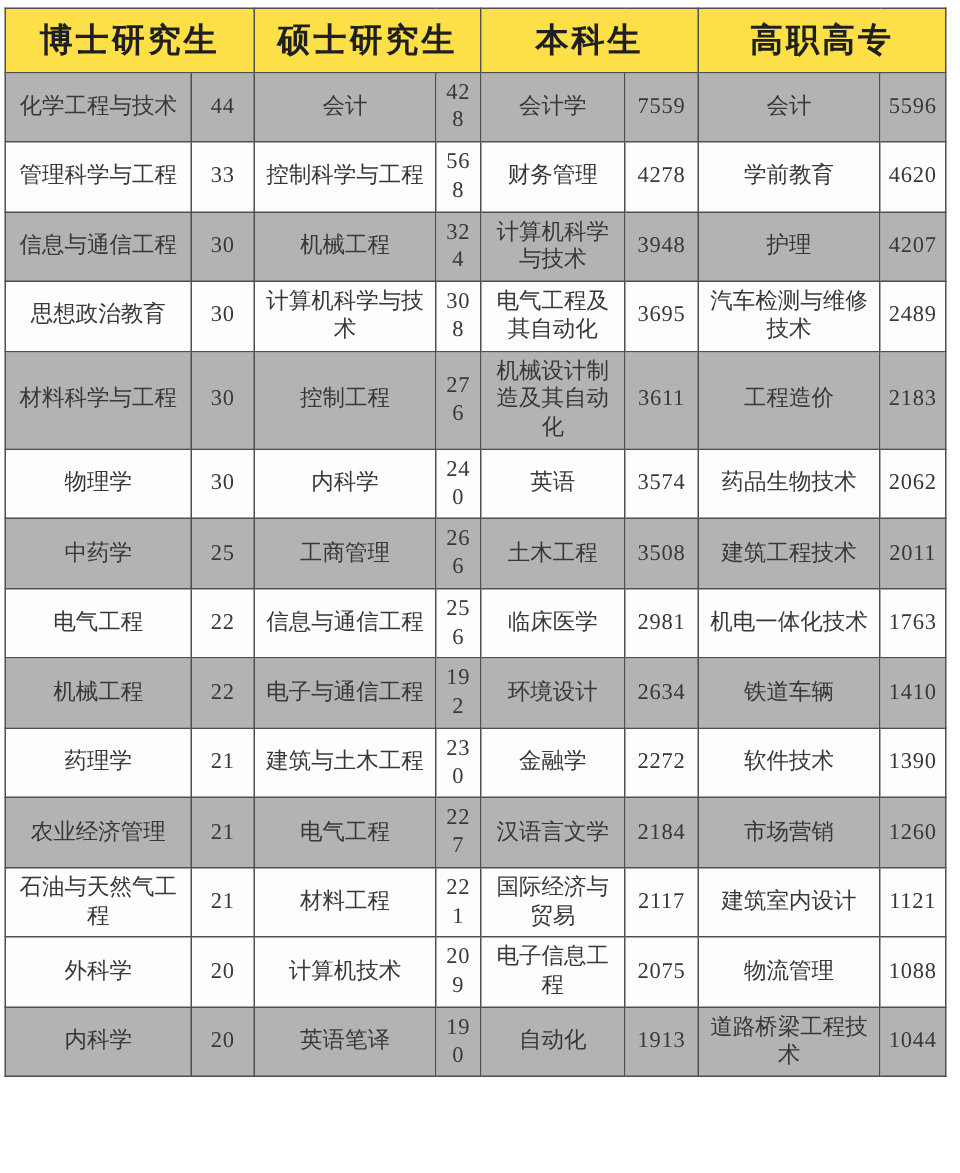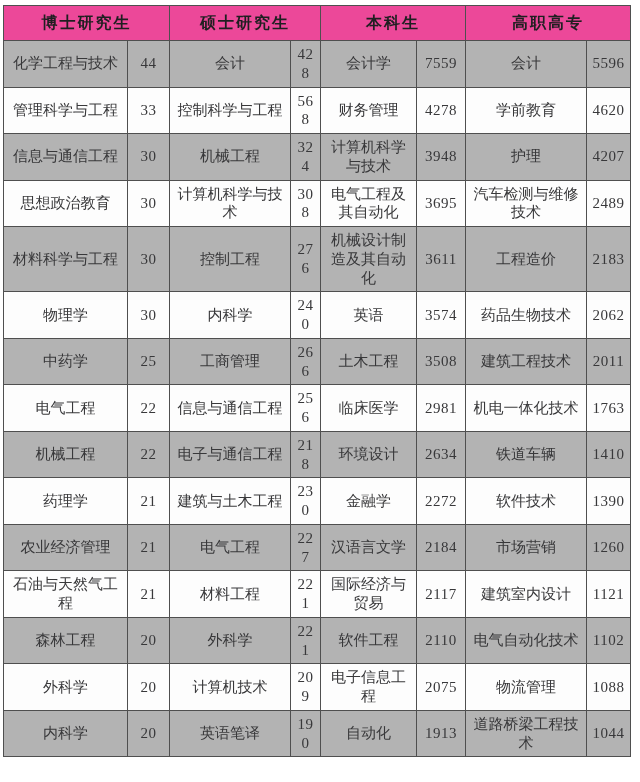--- a/index.html
+++ b/index.html
@@ -25,27 +25,27 @@
   col.c3{width:121px;} col.c4{width:30px;}
   col.c5{width:96px;}  col.c6{width:49px;}
   col.c7{width:121px;} col.c8{width:44px;}
   th, td {
     border:1px solid #4f4f4f;
     text-align:center;
     vertical-align:middle;
     overflow:hidden;
   }
   tr.group-row th {
-    font-size:16px;
+    font-size:22px;
     font-weight:bold;
     color:#1f1f21;
     padding:7px 2px;
     letter-spacing:2px;
     line-height:1.25;
-    background:#ec4899;
+    background:#fde047;
   }
   tr.sub-row th {
     font-size:16px;
     font-weight:bold;
     color:#1f1f21;
     padding:8px 1px;
     line-height:1.2;
     background:#ffffff;
     word-break:break-all;
   }
@@ -160,21 +160,21 @@
           <td class="num">256</td>
           <td>临床医学</td>
           <td class="num">2981</td>
           <td>机电一体化技术</td>
           <td class="num">1763</td>
         </tr>
         <tr class="shaded">
           <td>机械工程</td>
           <td class="num">22</td>
           <td>电子与通信工程</td>
-          <td class="num">218</td>
+          <td class="num">192</td>
           <td>环境设计</td>
           <td class="num">2634</td>
           <td>铁道车辆</td>
           <td class="num">1410</td>
         </tr>
         <tr>
           <td>药理学</td>
           <td class="num">21</td>
           <td>建筑与土木工程</td>
           <td class="num">230</td>
@@ -196,30 +196,20 @@
         <tr>
           <td>石油与天然气工程</td>
           <td class="num">21</td>
           <td>材料工程</td>
           <td class="num">221</td>
           <td>国际经济与贸易</td>
           <td class="num">2117</td>
           <td>建筑室内设计</td>
           <td class="num">1121</td>
         </tr>
-        <tr class="shaded">
-          <td>森林工程</td>
-          <td class="num">20</td>
-          <td>外科学</td>
-          <td class="num">221</td>
-          <td>软件工程</td>
-          <td class="num">2110</td>
-          <td>电气自动化技术</td>
-          <td class="num">1102</td>
-        </tr>
         <tr>
           <td>外科学</td>
           <td class="num">20</td>
           <td>计算机技术</td>
           <td class="num">209</td>
           <td>电子信息工程</td>
           <td class="num">2075</td>
           <td>物流管理</td>
           <td class="num">1088</td>
         </tr>

